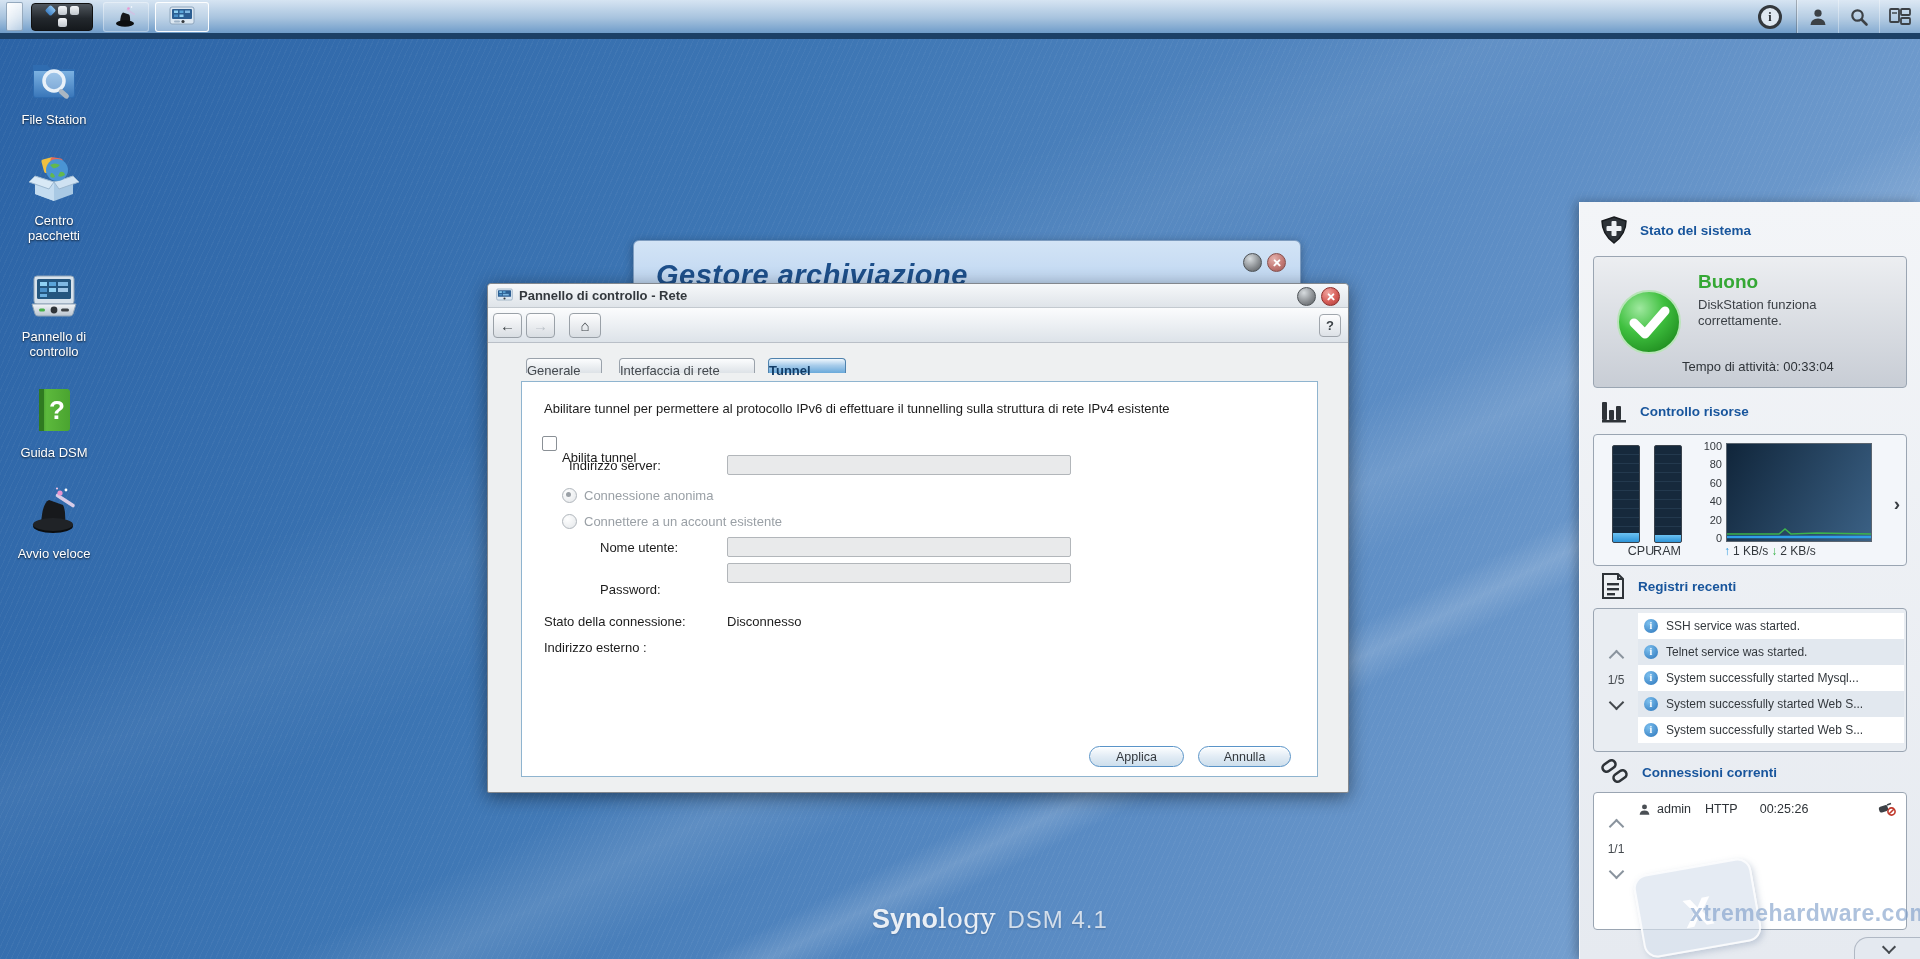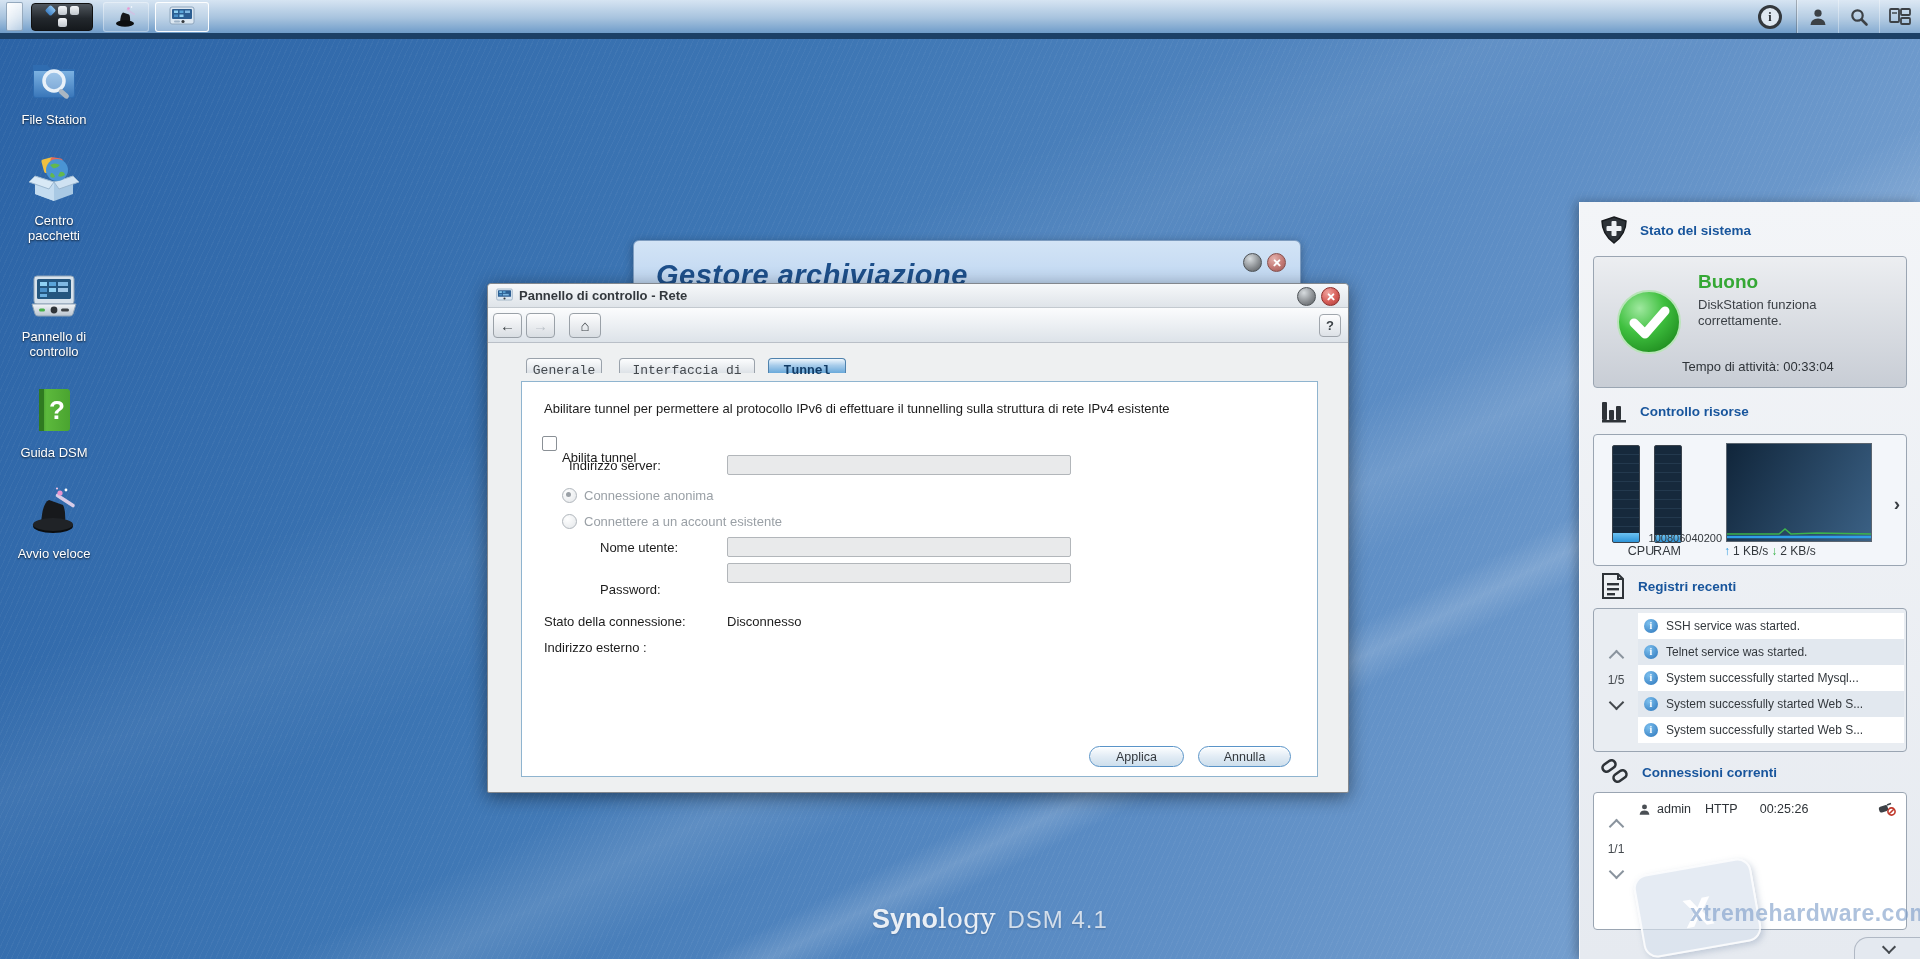--- a/index.html
+++ b/index.html
@@ -71,21 +71,21 @@
   .nav-btn{width:27px;height:23px;border:1px solid #9aa1a8;border-radius:4px;margin-right:4px;
     background:linear-gradient(#fdfdfe,#d9dee3);display:flex;align-items:center;justify-content:center;
     font-size:15px;font-weight:bold;color:#3c4247;}
   .nav-btn.home{width:30px;margin-left:10px;}
   .nav-btn.disabled{color:#bcc3c9;}
   .help-btn{position:absolute;right:7px;top:6px;width:20px;height:21px;border:1px solid #a0a6ad;border-radius:4px;
     background:linear-gradient(#fdfdfe,#dde2e7);font-size:13px;font-weight:bold;color:#3c4247;text-align:center;line-height:21px;}
   .dlg-body{position:relative;height:451px;}
   .tabs{position:absolute;left:0;top:15px;width:100%;height:24px;}
   .tab{position:absolute;top:0;height:15px;border:1px solid #9aa2ab;border-bottom:none;border-radius:4px 4px 0 0;
-    background:linear-gradient(#fcfdfe,#dde2e7);font-size:13px;color:#44494e;text-align:center;line-height:23px;box-sizing:border-box;font-family:Liberation Mono, monospace;}
+    background:linear-gradient(#fcfdfe,#dde2e7);font-size:13px;color:#44494e;text-align:left;line-height:23px;box-sizing:border-box;}
   .tab.t1{left:38px;width:76px;}
   .tab.t2{left:131px;width:136px;}
   .tab.t3{left:274px;width:78px;font-weight:bold;color:#123c66;border-color:#4f82ad;
     background:linear-gradient(#eff7fd,#a9cdeb 45%,#69a9da);z-index:2;margin-left:6px;}
   .content-box{position:absolute;left:33px;top:38px;width:797px;height:396px;background:#fff;
     border:1px solid #8fb4cf;box-sizing:border-box;}
   .cb-item{position:absolute;font-size:13px;color:#1c1c1c;}
   .dis-label{color:#9aa0a6;}
   .tinput{position:absolute;width:344px;height:20px;background:#e9eaeb;border:1px solid #b2b6ba;border-radius:2px;box-sizing:border-box;}
   .cbx{position:absolute;width:13px;height:13px;background:#fff;border:1px solid #8a9096;border-radius:2px;}
@@ -105,22 +105,22 @@
   .wbox{position:absolute;left:13px;width:314px;border:1px solid #9aa5b2;border-radius:4px;box-sizing:border-box;}
   .status-box{top:54px;height:132px;background:linear-gradient(#eceef1,#c8cdd5);}
   .buono{position:absolute;left:104px;top:14px;font-size:19px;font-weight:bold;color:#35a835;}
   .st-detail{position:absolute;left:104px;top:40px;width:170px;font-size:13px;color:#3c4146;line-height:16px;}
   .st-uptime{position:absolute;left:88px;top:102px;font-size:13px;color:#2e3338;}
   .res-box{top:232px;height:132px;background:#f3f6fa;}
   .gauge{position:absolute;width:26px;height:96px;top:10px;border:1px solid #39424c;border-radius:2px;overflow:hidden;
     background:repeating-linear-gradient(#16293c 0 8px,#23394e 8px 9px),linear-gradient(#0f2234,#24415c);}
   .gauge .gfill{position:absolute;left:0;right:0;bottom:0;background:linear-gradient(#6cc2f2,#2d94d8);}
   .glabel{position:absolute;top:109px;width:38px;text-align:center;font-size:12.5px;color:#33383d;}
-  .ticks{position:absolute;left:94px;top:5px;width:34px;height:104px;display:flex;flex-direction:row;
-    justify-content:flex-end;align-items:flex-end;font-size:11px;color:#33383d;}
+  .ticks{position:absolute;left:94px;top:5px;width:34px;height:104px;display:flex;flex-direction:column;
+    justify-content:space-between;align-items:flex-end;font-size:11px;color:#33383d;}
   .plot{position:absolute;left:132px;top:8px;width:146px;height:99px;border:1px solid #5a6570;box-sizing:border-box;
     background:linear-gradient(118deg,#10253a,#3b6185);}
   .legend{position:absolute;left:130px;top:109px;font-size:12px;color:#33383d;display:flex;align-items:center;gap:3px;}
   .arrow-up{color:#2e9ae0;font-weight:bold;}
   .arrow-dn{color:#3cb44c;font-weight:bold;}
   .res-chev{position:absolute;right:6px;top:58px;font-size:19px;font-weight:bold;color:#3a3f44;}
   .logs-box{top:406px;height:144px;background:#e9edf2;overflow:hidden;}
   .conn-box{top:590px;height:138px;background:#fff;overflow:visible;}
   .pager{position:absolute;left:0;top:0;width:44px;height:100%;display:flex;flex-direction:column;
     align-items:center;justify-content:center;gap:10px;font-size:12px;color:#44494e;}

